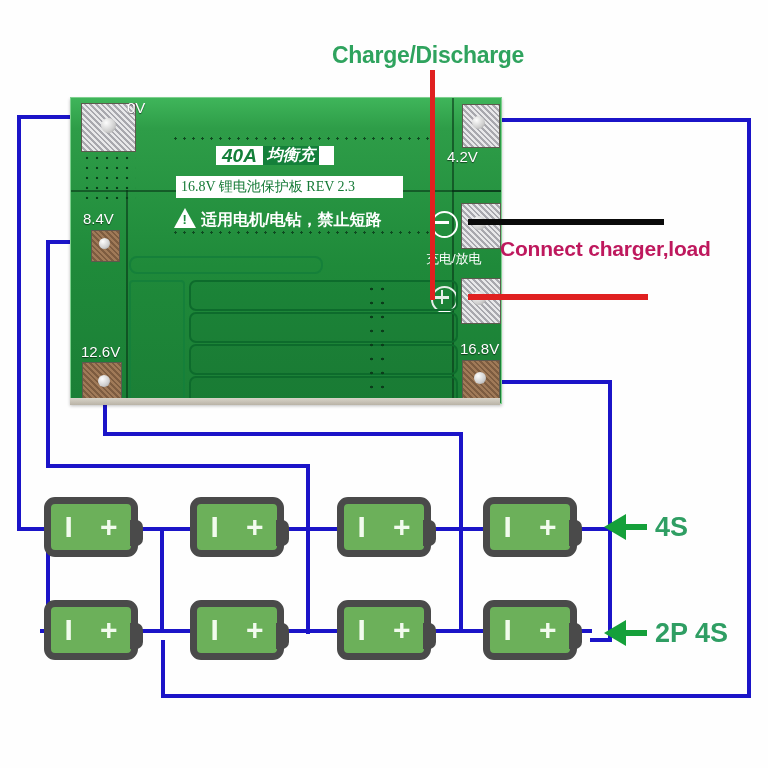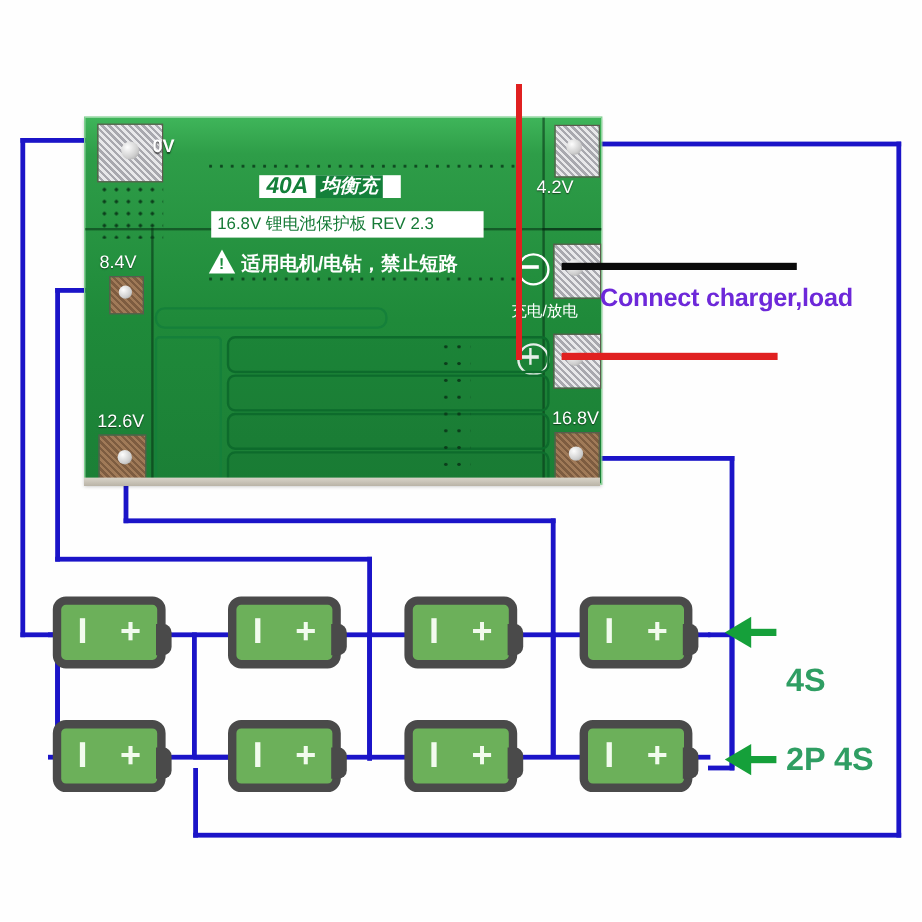--- a/index.html
+++ b/index.html
@@ -35,33 +35,33 @@
     font-size: 23px;
     font-weight: bold;
     color: #2fa35e;
     letter-spacing: -0.3px;
   }
   #label-connect {
     position: absolute;
     left: 500px; top: 237px;
     font-size: 21px;
     font-weight: bold;
-    color: #6d28d9;
+    color: #be185d;
     letter-spacing: -0.2px;
     white-space: nowrap;
   }
   .pack-label {
     position: absolute;
     font-size: 27px;
     font-weight: bold;
     color: #2f9e63;
     letter-spacing: 0px;
     white-space: nowrap;
   }
-  #pack-4s { left: 655px; top: 512px; margin-top: 40px; }
+  #pack-4s { left: 655px; top: 512px; }
   #pack-2p4s { left: 655px; top: 618px; }
 
   
   .wire {
     position: absolute;
     background: #1b14c8;
   }
   .wire-h { height: 4px; }
   .wire-v { width: 4px; }
   .wire-red { background: #e02020; }
@@ -238,20 +238,21 @@
     position: absolute;
     width: 22px; height: 6px;
     background: #15a03a;
   }
 </style>
 </head>
 <body>
 
 <div id="stage">
 
+  <div id="title-charge">Charge/Discharge</div>
 
   <div class="wire wire-h" style="left:17px; top:115px; width:86px;"></div>
   <div class="wire wire-v" style="left:17px; top:115px; height:416px;"></div>
   <div class="wire wire-h" style="left:17px; top:527px; width:45px;"></div>
   <div class="wire wire-v" style="left:46px; top:527px; height:106px;"></div>
   <div class="wire wire-h" style="left:46px; top:629px; width:17px;"></div>
 
   <div class="wire wire-h" style="left:46px; top:240px; width:57px;"></div>
   <div class="wire wire-v" style="left:46px; top:240px; height:228px;"></div>
   <div class="wire wire-h" style="left:46px; top:464px; width:264px;"></div>
@@ -285,21 +286,21 @@
 
   <div id="pcb">
 
     <div class="pcb-split" style="left:0; top:92px; width:430px; height:2px;"></div>
     <div class="pcb-split" style="left:55px; top:92px; width:2px; height:213px;"></div>
     <div class="pcb-split" style="left:381px; top:0; width:2px; height:305px;"></div>
     <div class="pcb-split" style="left:381px; top:92px; width:49px; height:2px;"></div>
 
     <div class="pad pad-silver" style="left:10px; top:5px; width:53px; height:47px;"></div>
     <div class="pad-hole" style="left:30px; top:20px; width:15px; height:15px;"></div>
-    <div class="pcb-vlabel" style="left:56px; top:16px;font-weight:bold;">0V</div>
+    <div class="pcb-vlabel" style="left:56px; top:1px;">0V</div>
 
     <div class="dotgrid" style="left:11px; top:55px; width:54px; height:46px;"></div>
 
     <div class="pad pad-silver" style="left:391px; top:6px; width:36px; height:42px;"></div>
     <div class="pad-hole" style="left:401px; top:18px; width:13px; height:13px;"></div>
     <div class="pcb-vlabel" style="left:376px; top:50px;">4.2V</div>
 
     <div class="pad pad-copper" style="left:20px; top:132px; width:27px; height:30px;"></div>
     <div class="pad-hole" style="left:28px; top:140px; width:11px; height:11px;"></div>
     <div class="pcb-vlabel" style="left:12px; top:112px;">8.4V</div>
@@ -324,21 +325,21 @@
 
     <div class="dotrow" style="left:100px; top:36px; width:262px; height:9px;"></div>
     <div class="dotrow" style="left:100px; top:130px; width:262px; height:9px;"></div>
 
     <div class="silk-box" style="left:145px; top:48px; width:112px; height:19px; padding-left:6px;">
       <span style="font-size:19px; font-weight:bold; font-style:italic; color:#14803a;">40A</span>
       <span style="margin-left:6px; background:#14803a; color:#ffffff; font-size:16px; font-weight:bold; font-style:italic; padding:1px 4px;">均衡充</span>
     </div>
 
     <div class="silk-box" style="left:105px; top:78px; width:222px; height:22px; padding-left:5px;">
-      <span style="font-size:14px; color:#157a36;">16.8V 锂电池保护板 REV 2.3</span>
+      <span style="font-size:14px; color:#157a36;font-family:Liberation Serif, serif;">16.8V 锂电池保护板 REV 2.3</span>
     </div>
 
     <div class="warn-tri" style="left:103px; top:110px;"></div>
     <div class="silk-text" style="left:130px; top:112px; font-size:16px; font-weight:bold;">适用电机/电钻，禁止短路</div>
 
     <div class="trace-line" style="left:58px; top:158px; width:190px; height:14px;"></div>
     <div class="slot" style="left:118px; top:182px; width:265px; height:27px;"></div>
     <div class="slot" style="left:118px; top:214px; width:265px; height:27px;"></div>
     <div class="slot" style="left:118px; top:246px; width:265px; height:27px;"></div>
     <div class="slot" style="left:118px; top:278px; width:265px; height:25px;"></div>

